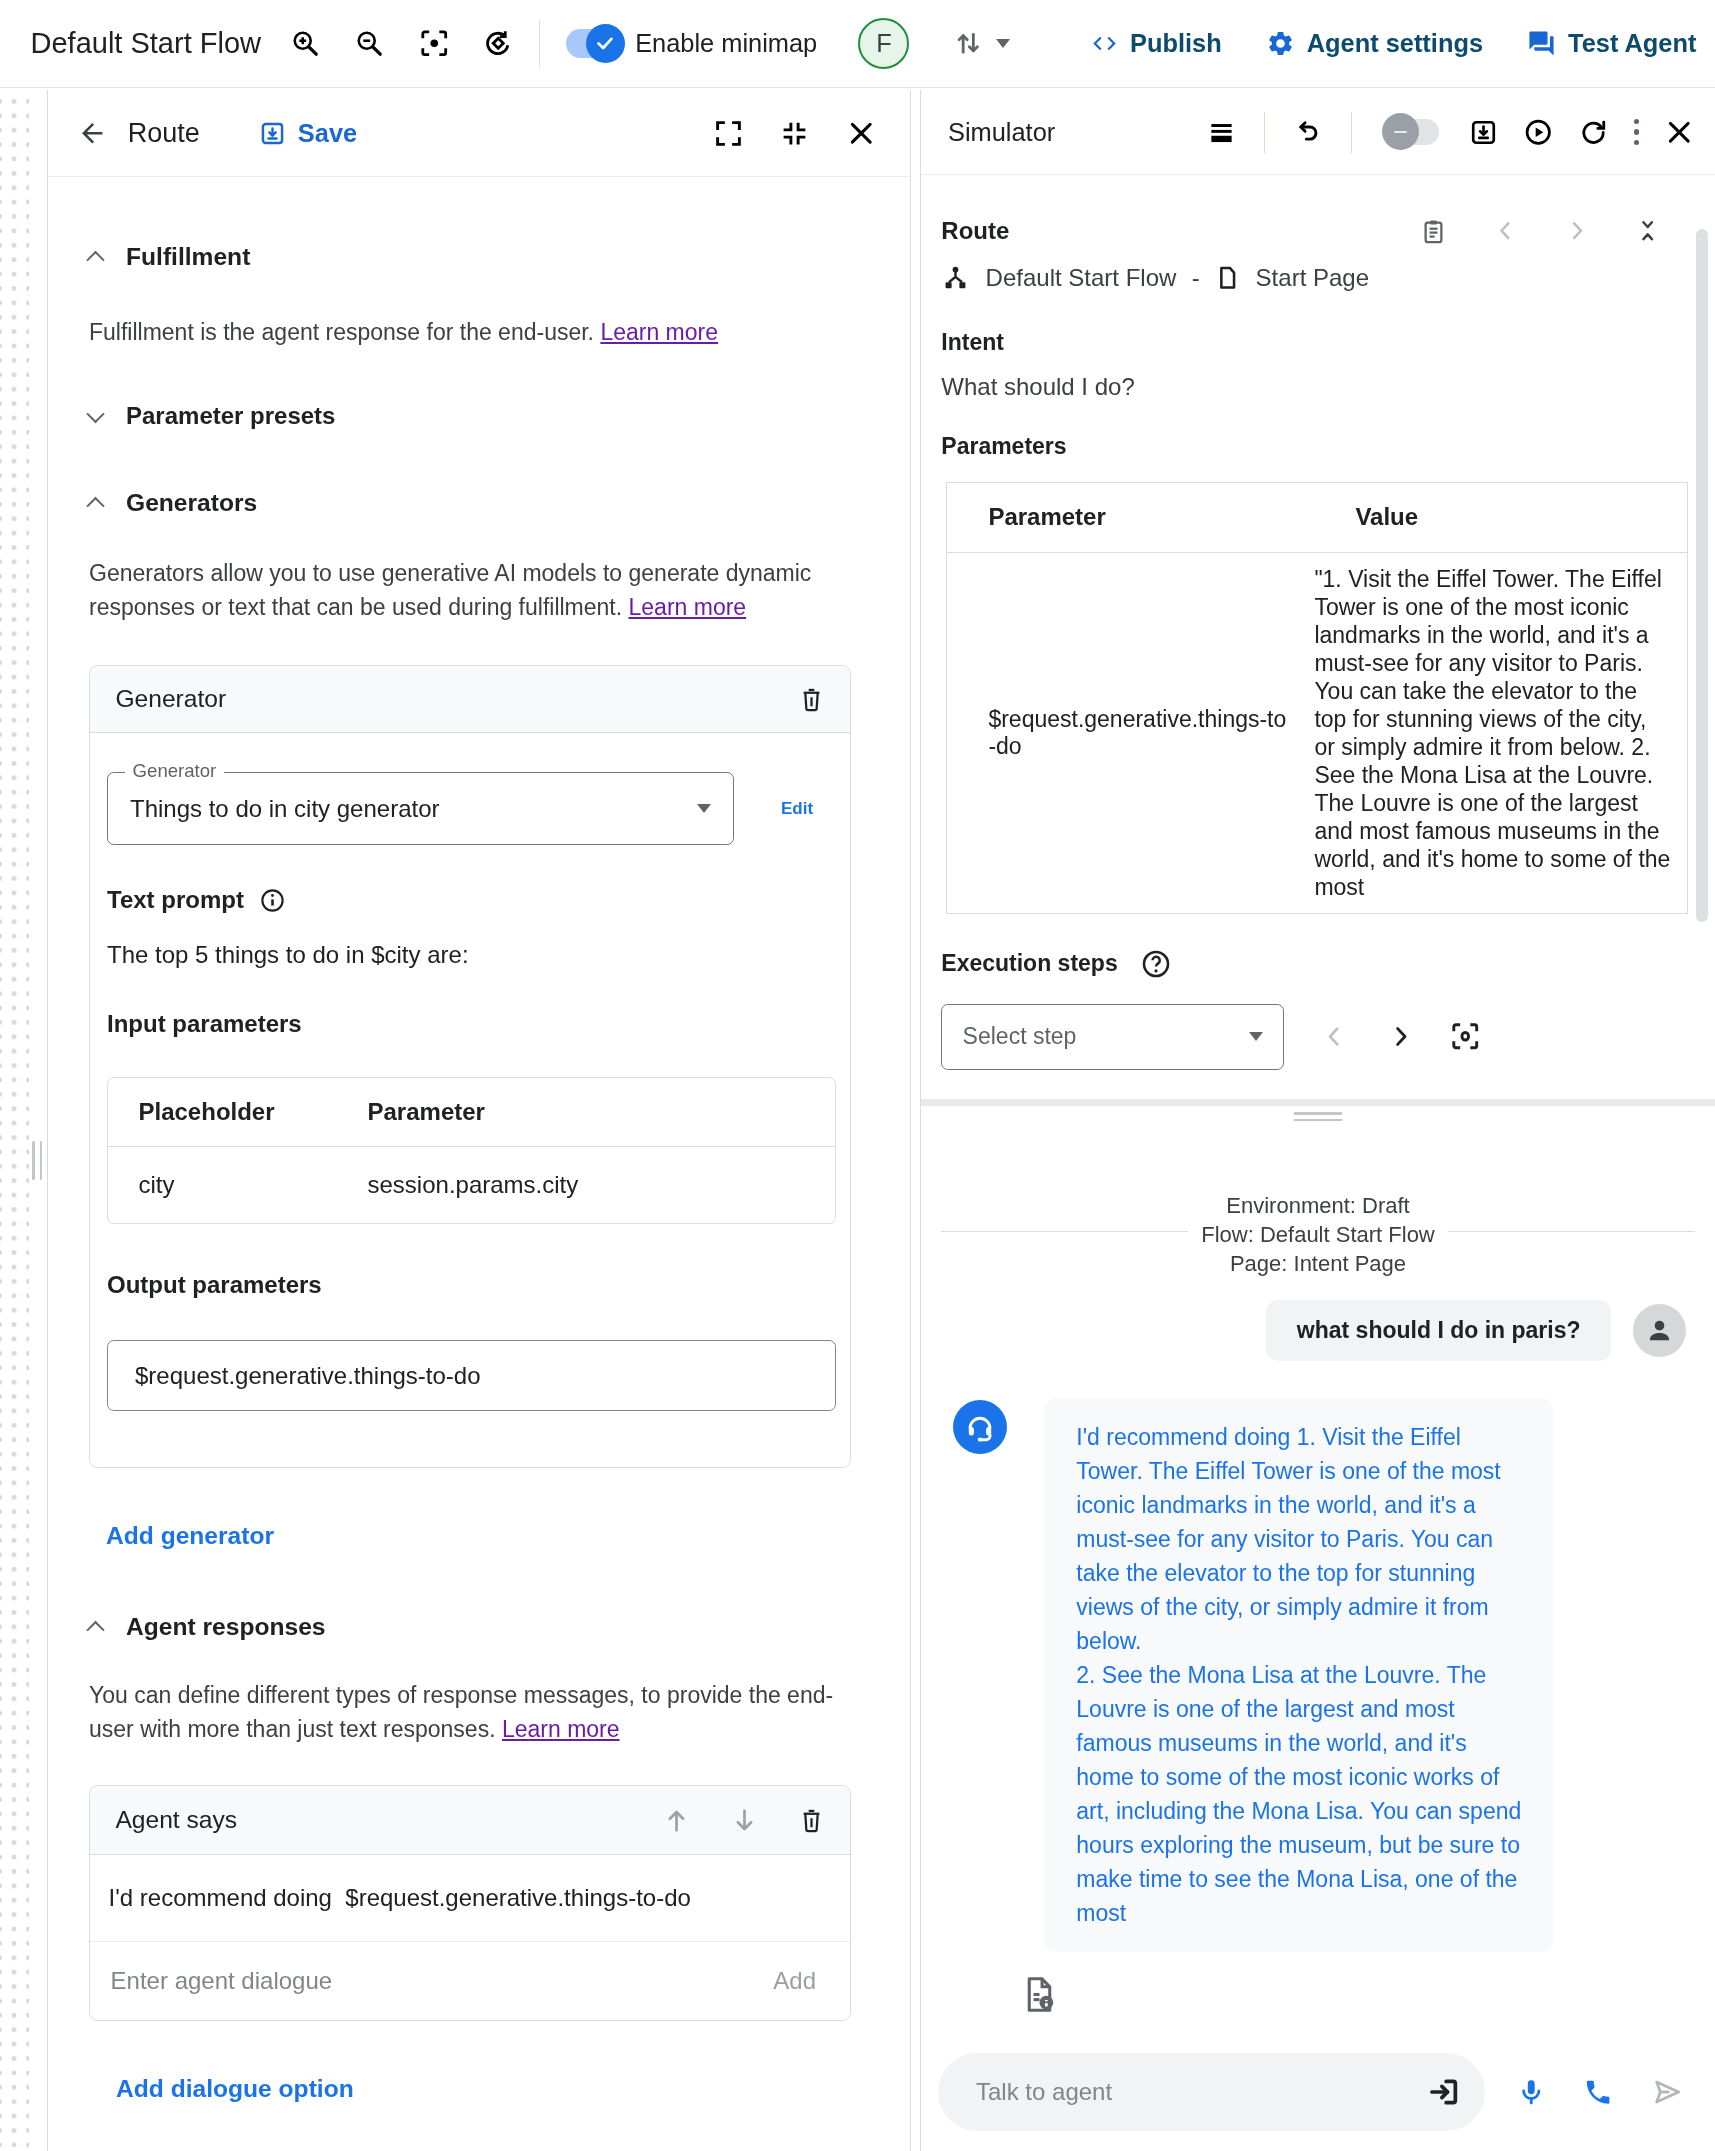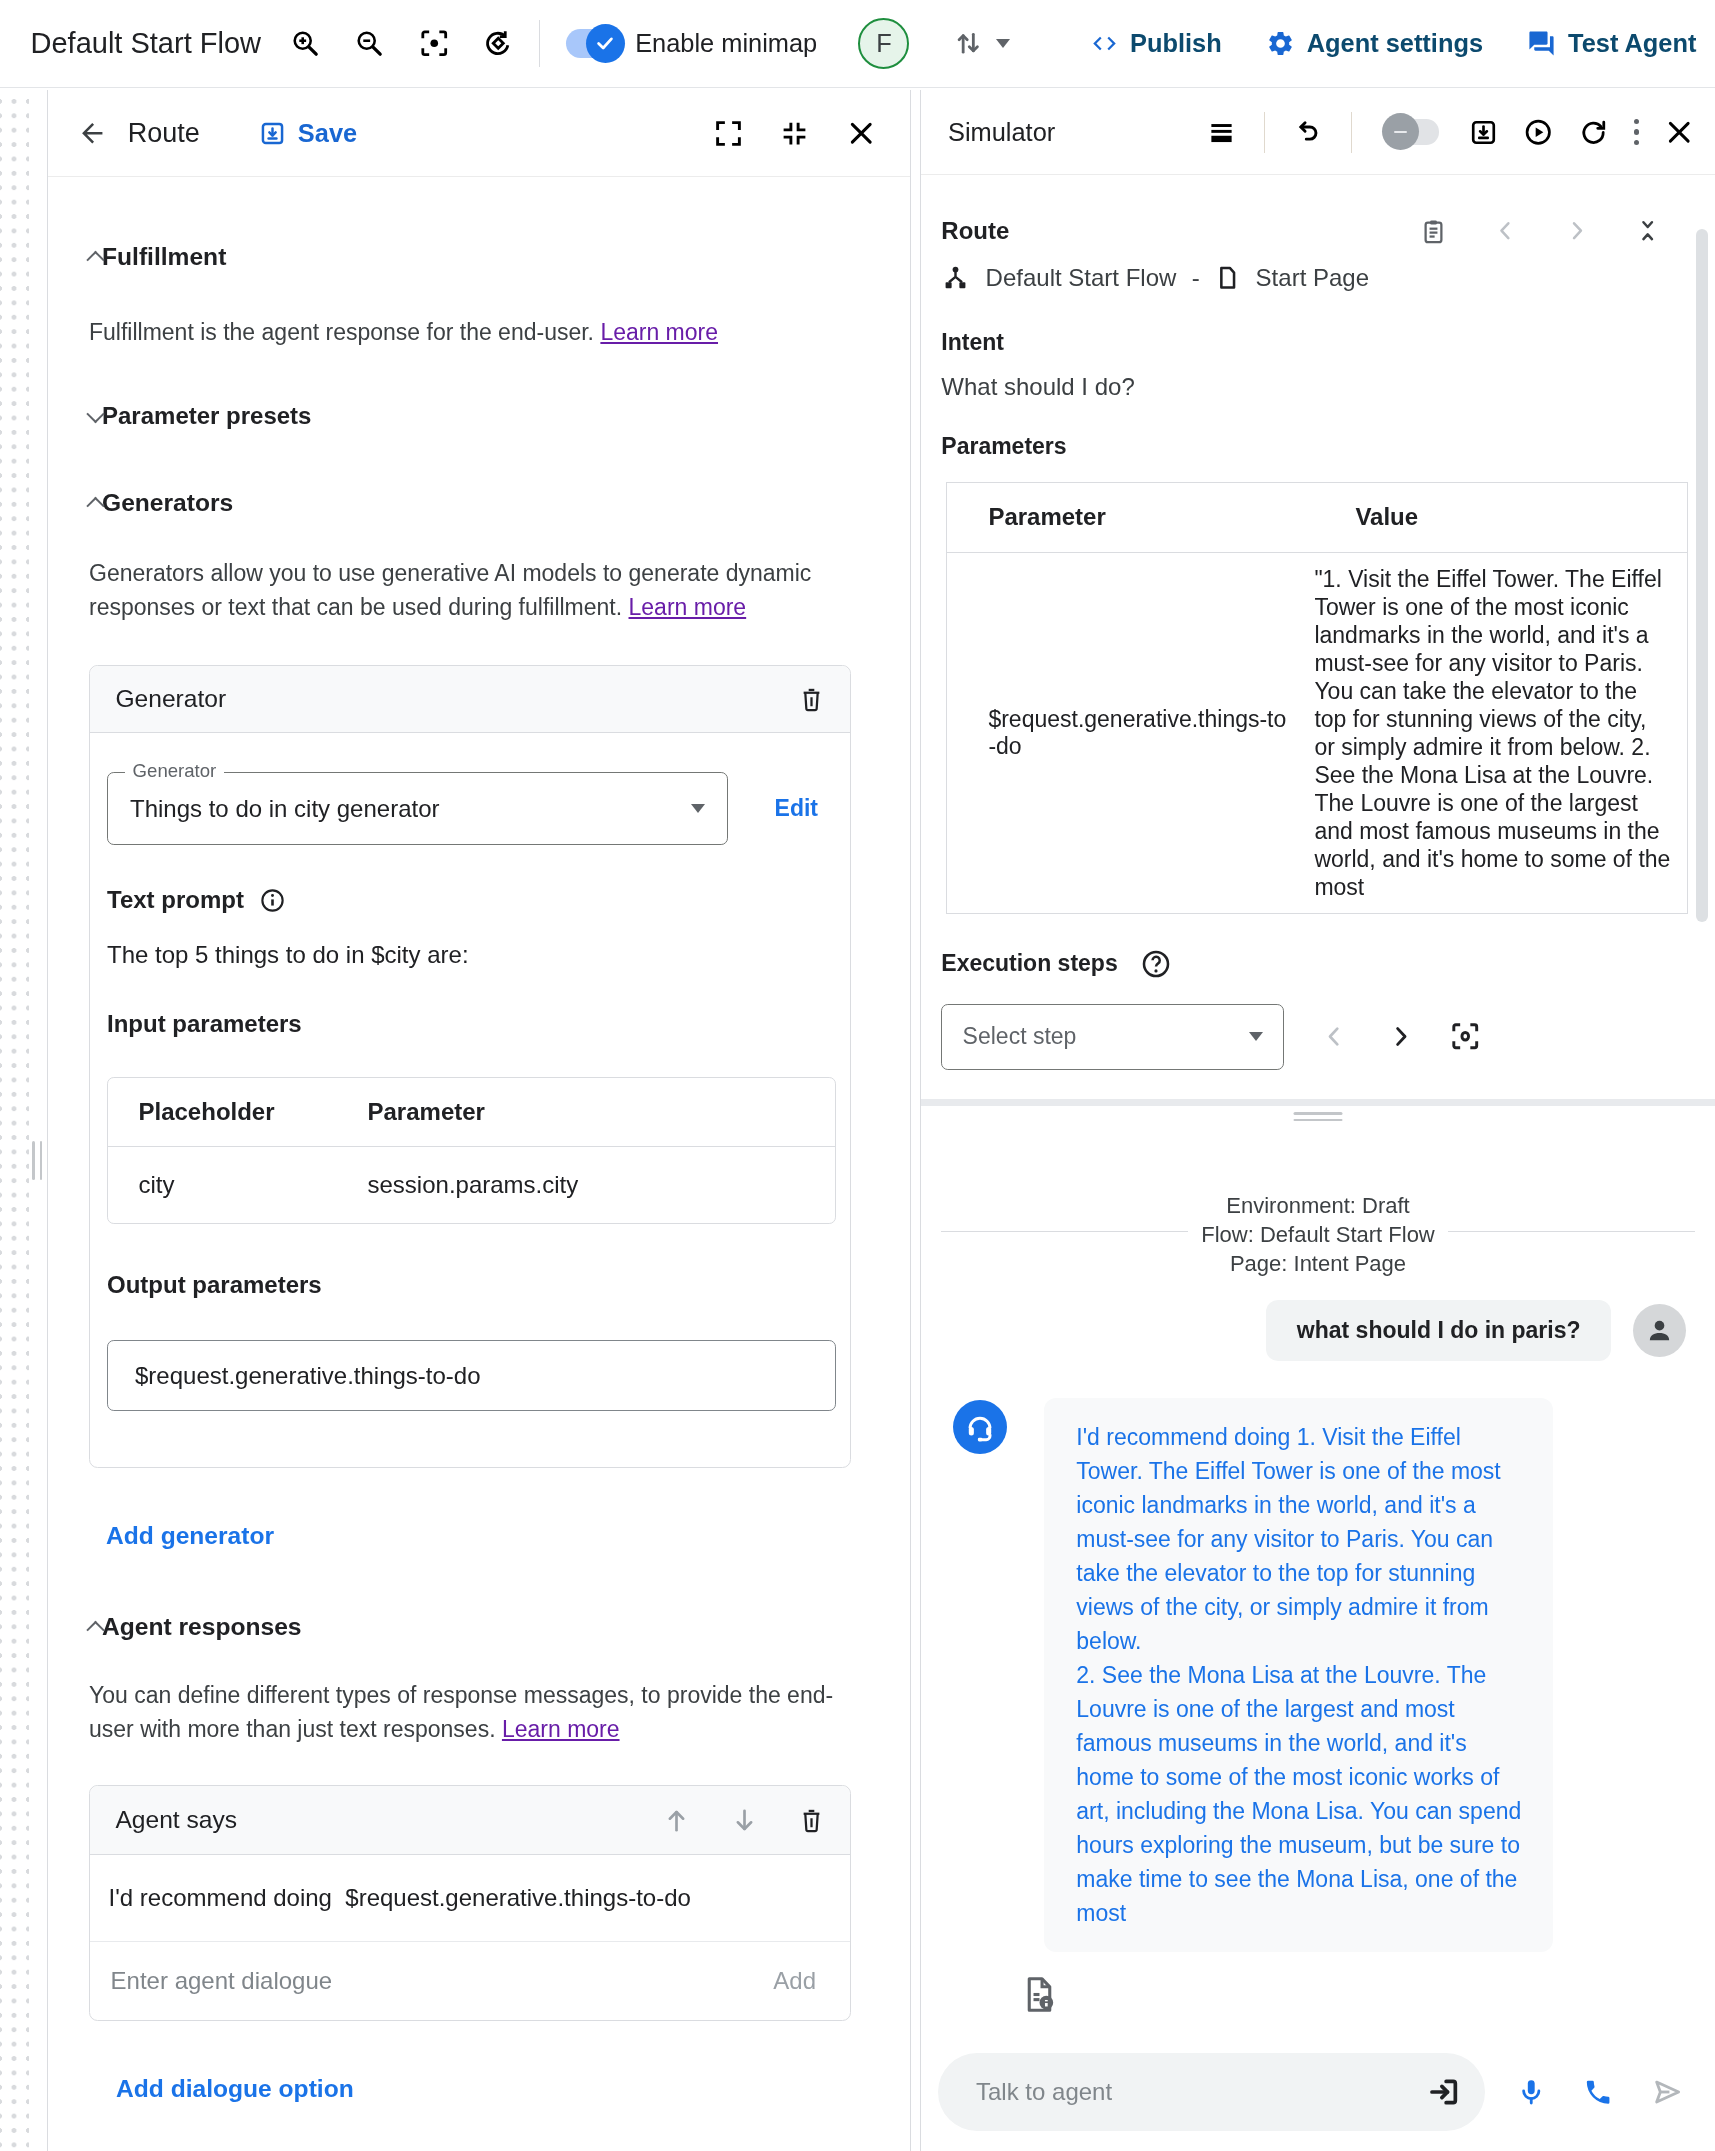--- a/index.html
+++ b/index.html
@@ -36,40 +36,40 @@
   .drag-bars i{display:block;width:2.5px;height:39px;background:#c4c7ca;border-radius:1.7px;}
 
   
   .route{position:absolute;left:47px;top:90px;width:864px;bottom:0;background:#fff;
          border-left:0.8px solid #dadce0;border-right:0.8px solid #dadce0;box-sizing:border-box;overflow:hidden;}
   .route-head{height:86px;display:flex;align-items:center;padding:0 34px 0 29px;border-bottom:0.8px solid #ececec;}
   .route-title{font-size:27px;color:#202124;margin-left:20.3px;}
   .save-btn{display:flex;align-items:center;gap:12px;color:#1967d2;font-weight:bold;font-size:25.4px;margin-left:59px;cursor:pointer;}
   .route-head-right{margin-left:auto;display:flex;align-items:center;gap:37px;color:#3c4043;}
   .route-body{padding:0 59px 0 41px;}
-  .sec-head{display:flex;align-items:center;margin-top:66px;cursor:pointer;}
+  .sec-head{display:flex;align-items:center;gap:24px;margin-top:66px;cursor:pointer;}
   .sec-head .t{font-size:24.6px;font-weight:bold;color:#202124;}
   .chev{display:inline-block;width:11px;height:11px;border:solid #5f6368;border-width:0 2.5px 2.5px 0;}
   .chev.up{transform:rotate(-135deg) translate(-1.7px,-1.7px);}
   .chev.down{transform:rotate(45deg) translate(-1.7px,-1.7px);}
   .desc{margin-top:44px;font-size:23px;line-height:34px;color:#3c4043;max-width:771px;}
   .lm{color:#681da8;text-decoration:underline;cursor:pointer;}
   .card{margin-top:41px;border:0.8px solid #dadce0;border-radius:8.5px;background:#fff;}
   .card-head{height:66px;background:#f8f9fa;border-bottom:0.8px solid #dadce0;border-radius:8.5px 8.5px 0 0;
              display:flex;align-items:center;padding:0 25.4px;}
   .card-head .t{font-size:24.6px;color:#202124;}
   .card-head .acts{margin-left:auto;display:flex;align-items:center;gap:39px;}
   .card-body{padding:0 32px 56px 17px;}
   .select-row{display:flex;align-items:center;margin-top:39px;}
   .mselect{position:relative;width:627px;height:73px;border:1.7px solid #747775;border-radius:6.8px;
            display:flex;align-items:center;padding:0 22px;box-sizing:border-box;cursor:pointer;background:#fff;}
   .mselect .flabel{position:absolute;top:-12.7px;left:17px;background:#fff;padding:0 7.6px;font-size:18.6px;color:#5f6368;}
   .mselect .val{font-size:24px;color:#202124;}
   .mselect .caret{margin-left:auto;border-top-color:#5f6368;}
-  .edit-link{color:#1a73e8;font-size:23px;font-weight:bold;margin-left:47px;cursor:pointer;}
+  .edit-link{color:#1a73e8;font-size:17px;font-weight:bold;margin-left:47px;cursor:pointer;}
   .lbl-row{display:flex;align-items:center;gap:15.3px;margin-top:41px;}
   .blbl{font-size:24px;font-weight:bold;color:#202124;}
   .plain{margin-top:27px;font-size:24px;color:#202124;}
   .gtable{margin-top:39px;width:729px;border:0.8px solid #dadce0;border-radius:6.8px;box-sizing:border-box;overflow:hidden;}
   .gtable .hrow{display:grid;grid-template-columns:229px 1fr;height:68px;align-items:center;border-bottom:0.8px solid #dadce0;}
   .gtable .hrow div{font-size:24px;font-weight:bold;padding-left:30.5px;}
   .gtable .brow{display:grid;grid-template-columns:229px 1fr;height:76px;align-items:center;}
   .gtable .brow div{font-size:24px;padding-left:30.5px;color:#202124;}
   .outbox{margin-top:41px;width:729px;height:71px;border:1.7px solid #80868b;border-radius:6.8px;
           display:flex;align-items:center;padding:0 27px;box-sizing:border-box;font-size:24px;color:#202124;background:#fff;}

